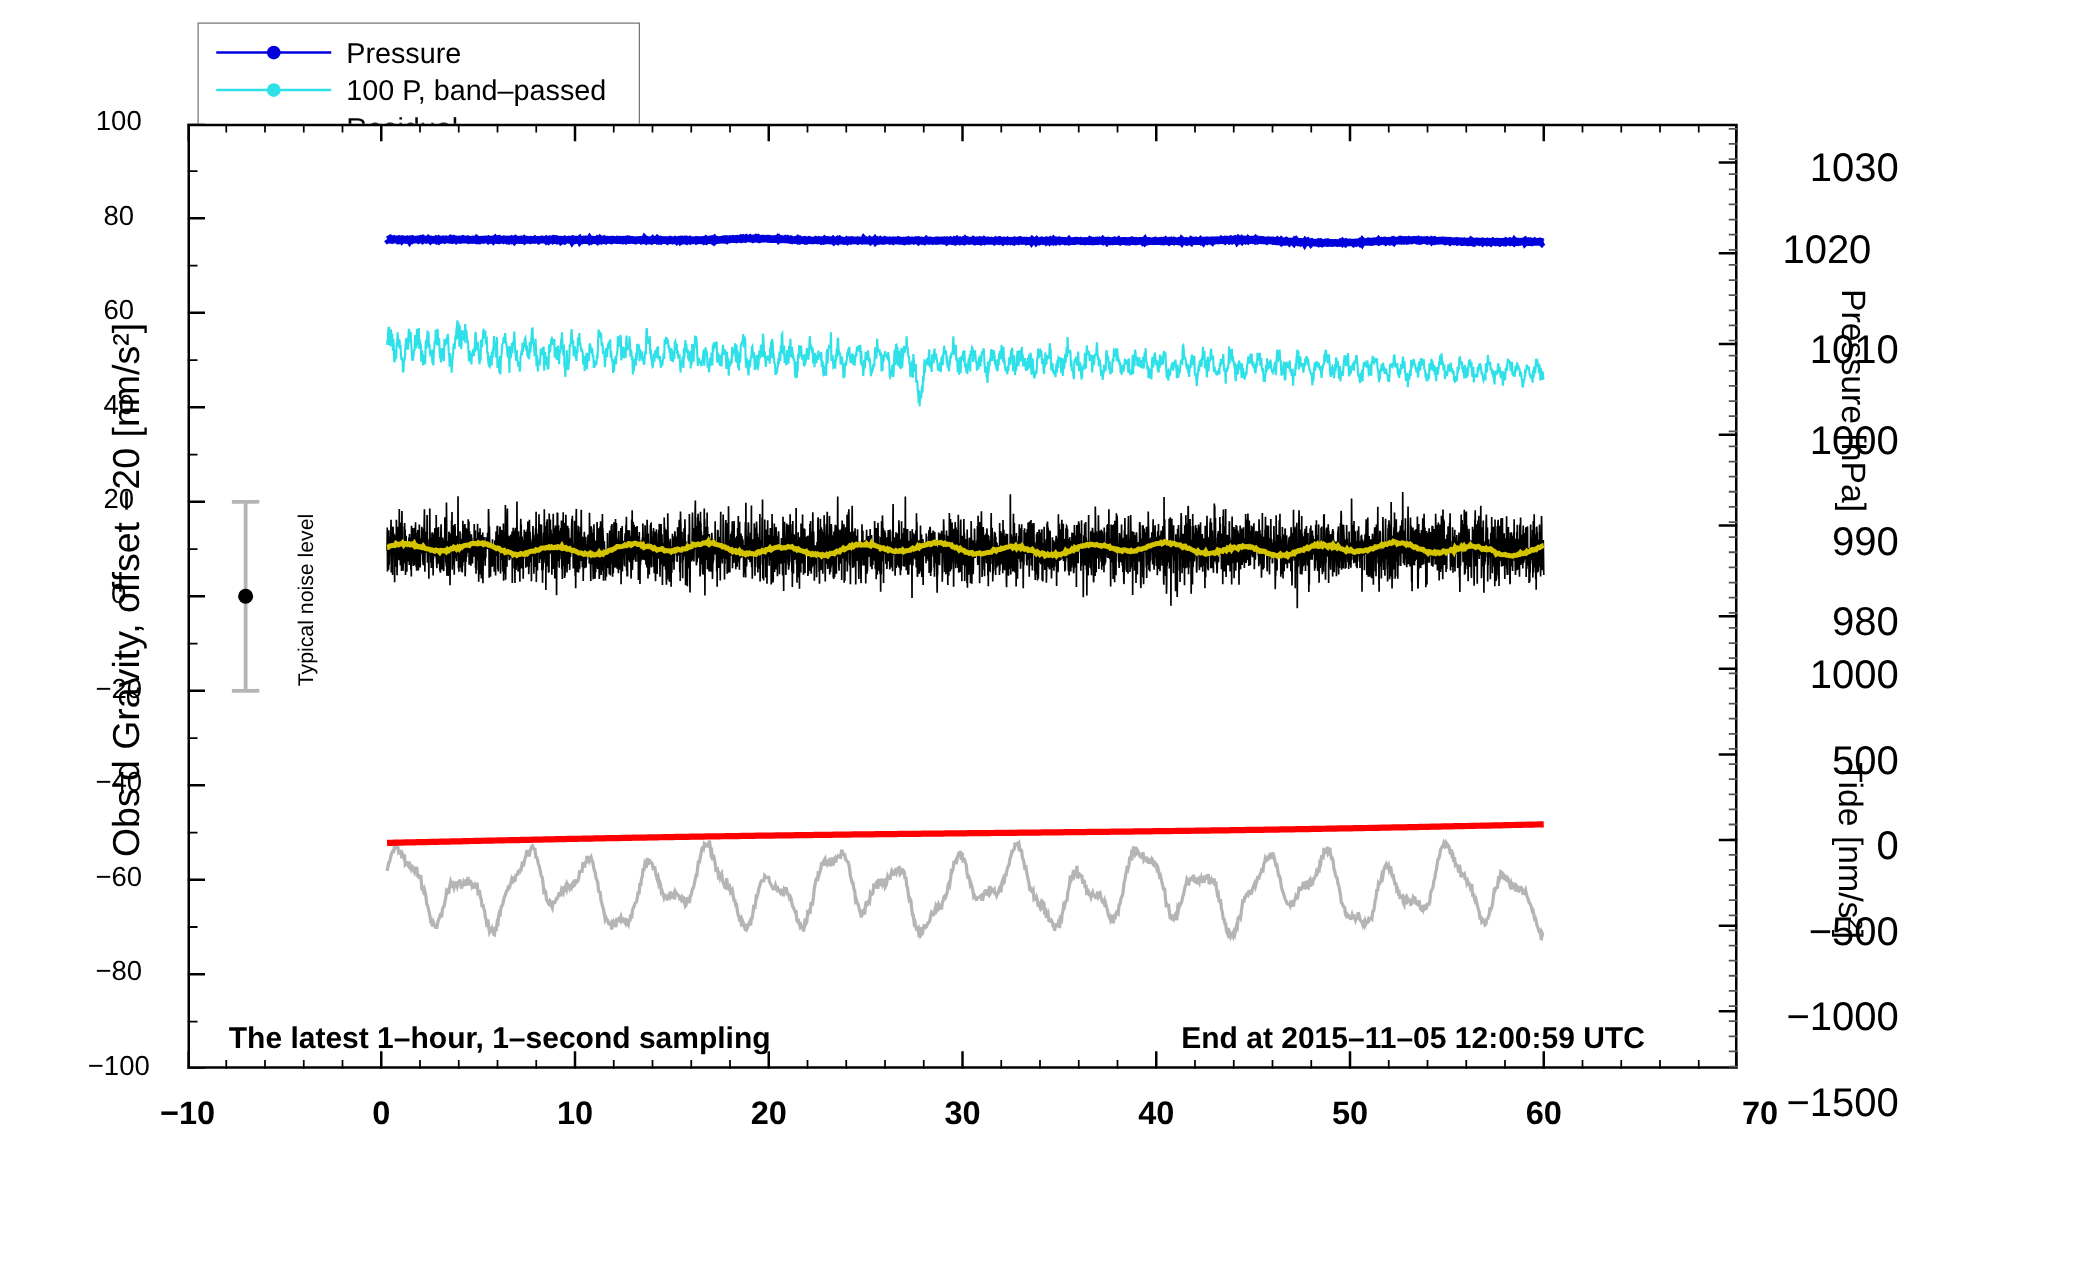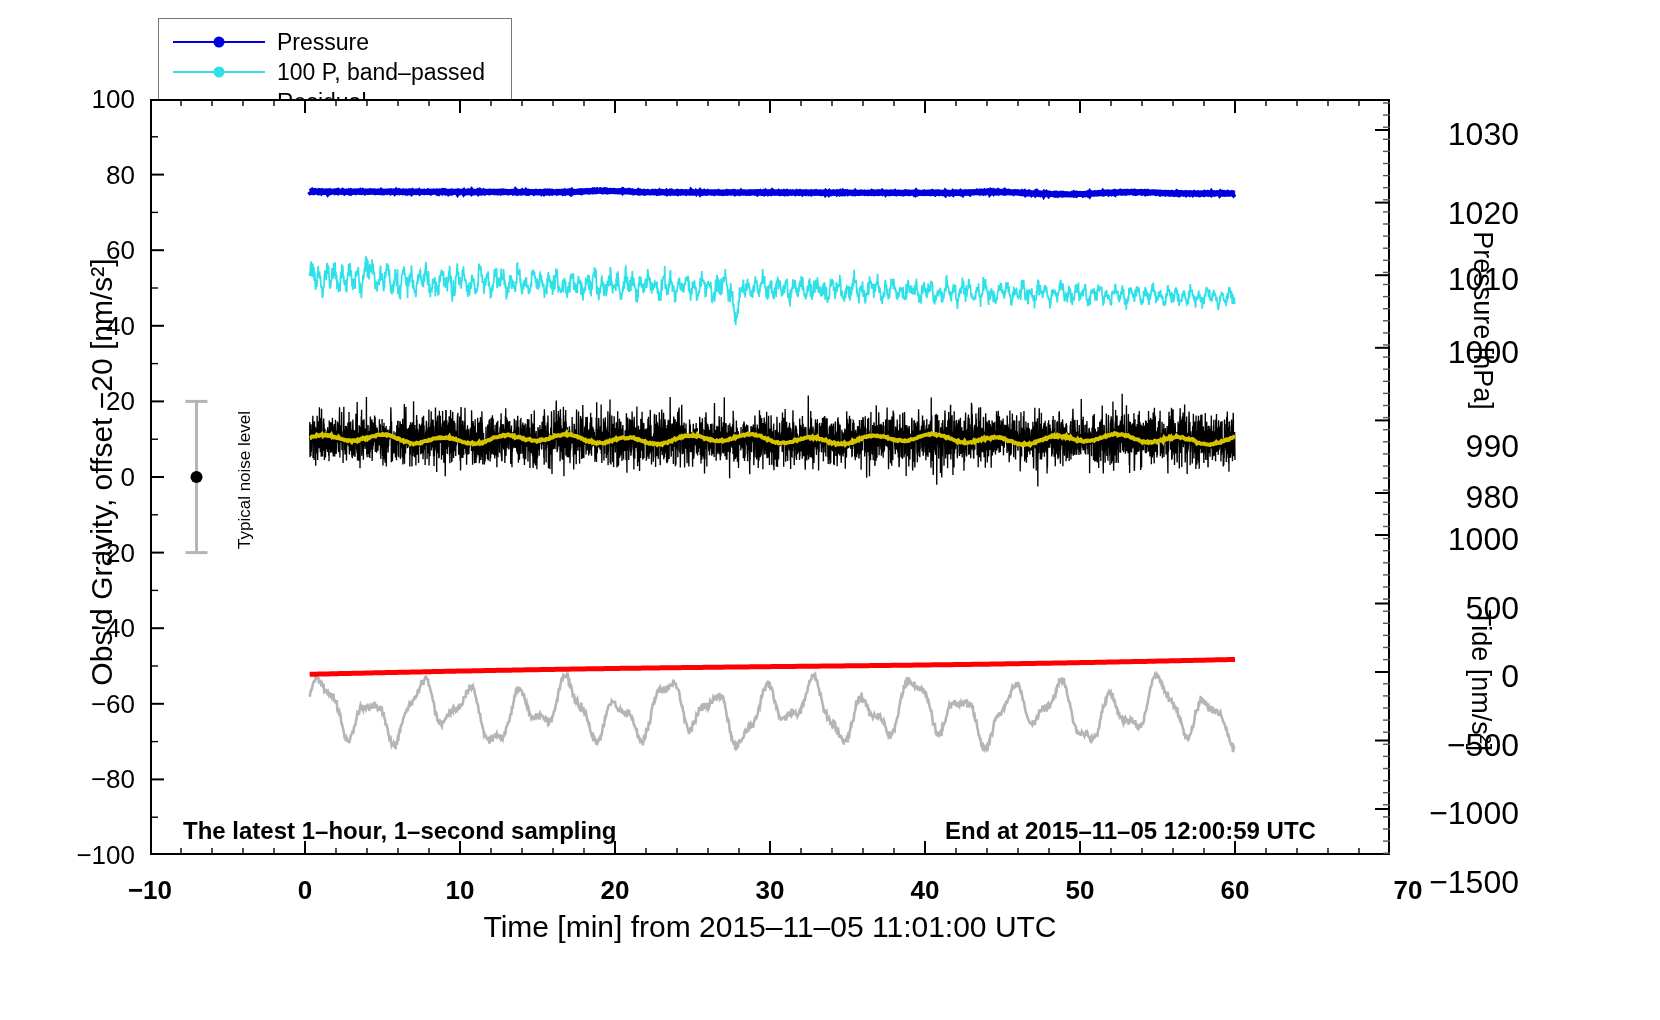--- a/index.html
+++ b/index.html
@@ -16,21 +16,21 @@
   #chart-title{left:450px;top:49px;width:960px;text-align:center;font-size:26px;font-weight:bold;letter-spacing:.2px;}
   #x-axis-title{left:330px;top:910px;width:880px;text-align:center;font-size:30px;}
   #y-axis-title{left:-278px;top:455px;width:760px;text-align:center;font-size:30px;
       transform:rotate(-90deg);transform-origin:50% 50%;}
   #p-axis-title{left:1292px;top:305px;width:380px;text-align:center;font-size:27px;
       transform:rotate(90deg);transform-origin:50% 50%;}
   #t-axis-title{left:1355px;top:665px;width:250px;text-align:center;font-size:27px;
       transform:rotate(90deg);transform-origin:50% 50%;}
 
   
-  .ytick{right:0;width:100%;text-align:right;font-size:26px;line-height:1;}
+  .ytick{right:0;width:100%;text-align:center;font-size:22px;line-height:1;}
   #y-left-labels{left:55px;top:0;width:80px;height:1020px;}
   .rtick{left:0;width:100%;text-align:right;font-size:32px;line-height:1;}
   #p-labels{left:1404px;top:0;width:115px;height:1020px;}
   #t-labels{left:1404px;top:0;width:115px;height:1020px;}
   #x-labels{left:0;top:875px;width:1660px;height:40px;font-weight:bold;}
   .xtick{position:absolute;width:120px;margin-left:-60px;text-align:center;font-size:26px;}
 
   
   #legend{left:158px;top:18px;width:352px;padding:8px 0 10px 0;border:1px solid #777;background:#fff;}
   .legend-row{display:flex;align-items:center;height:30px;padding-left:14px;}
@@ -82,43 +82,42 @@
         <div class="legend-sample">
           <div class="lline" style="height: 2px; background: rgb(255, 0, 0);"></div>
           <div class="ldot" style="background: rgb(255, 0, 0);"></div>
         </div>
         <div class="legend-label">Theor.Tide</div>
       </div>
     </div>
 
 
   <div class="abs" id="y-axis-title">Obs'd Gravity, offset −20 [nm/s²]</div>
-  <div class="abs" id="x-axis-title">Time [min] from 2015–11–05 11:01:00 UTC</div>
   <div class="abs" id="p-axis-title">Pressure [hPa]</div>
   <div class="abs" id="t-axis-title">Tide [nm/s²]</div>
 
   <div class="abs" id="y-left-labels">
       <div class="ytick abs" style="top: 86px;">100</div>
       <div class="ytick abs" style="top: 161.6px;">80</div>
       <div class="ytick abs" style="top: 237.2px;">60</div>
       <div class="ytick abs" style="top: 312.8px;">40</div>
       <div class="ytick abs" style="top: 388.4px;">20</div>
       <div class="ytick abs" style="top: 464px;">0</div>
       <div class="ytick abs" style="top: 539.6px;">−20</div>
       <div class="ytick abs" style="top: 615.2px;">−40</div>
       <div class="ytick abs" style="top: 690.8px;">−60</div>
       <div class="ytick abs" style="top: 766.4px;">−80</div>
       <div class="ytick abs" style="top: 842px;">−100</div>
     </div>
   <div class="abs" id="p-labels">
       <div class="rtick abs" style="top: 118px;">1030</div>
-      <div class="rtick abs" style="top: 197px;">1020</div>
+      <div class="rtick abs" style="top: 183px; text-align: center;">1020</div>
       <div class="rtick abs" style="top: 263.2px;">1010</div>
       <div class="rtick abs" style="top: 335.8px;">1000</div>
-      <div class="rtick abs" style="top: 430px;">990</div>
+      <div class="rtick abs" style="top: 417px;">990</div>
       <div class="rtick abs" style="top: 481px;">980</div>
     </div>
   <div class="abs" id="t-labels">
       <div class="rtick abs" style="top: 523px;">1000</div>
       <div class="rtick abs" style="top: 591.5px;">500</div>
       <div class="rtick abs" style="top: 660px;">0</div>
       <div class="rtick abs" style="top: 728.5px;">−500</div>
       <div class="rtick abs" style="top: 797px;">−1000</div>
       <div class="rtick abs" style="top: 865.5px;">−1500</div>
     </div>

